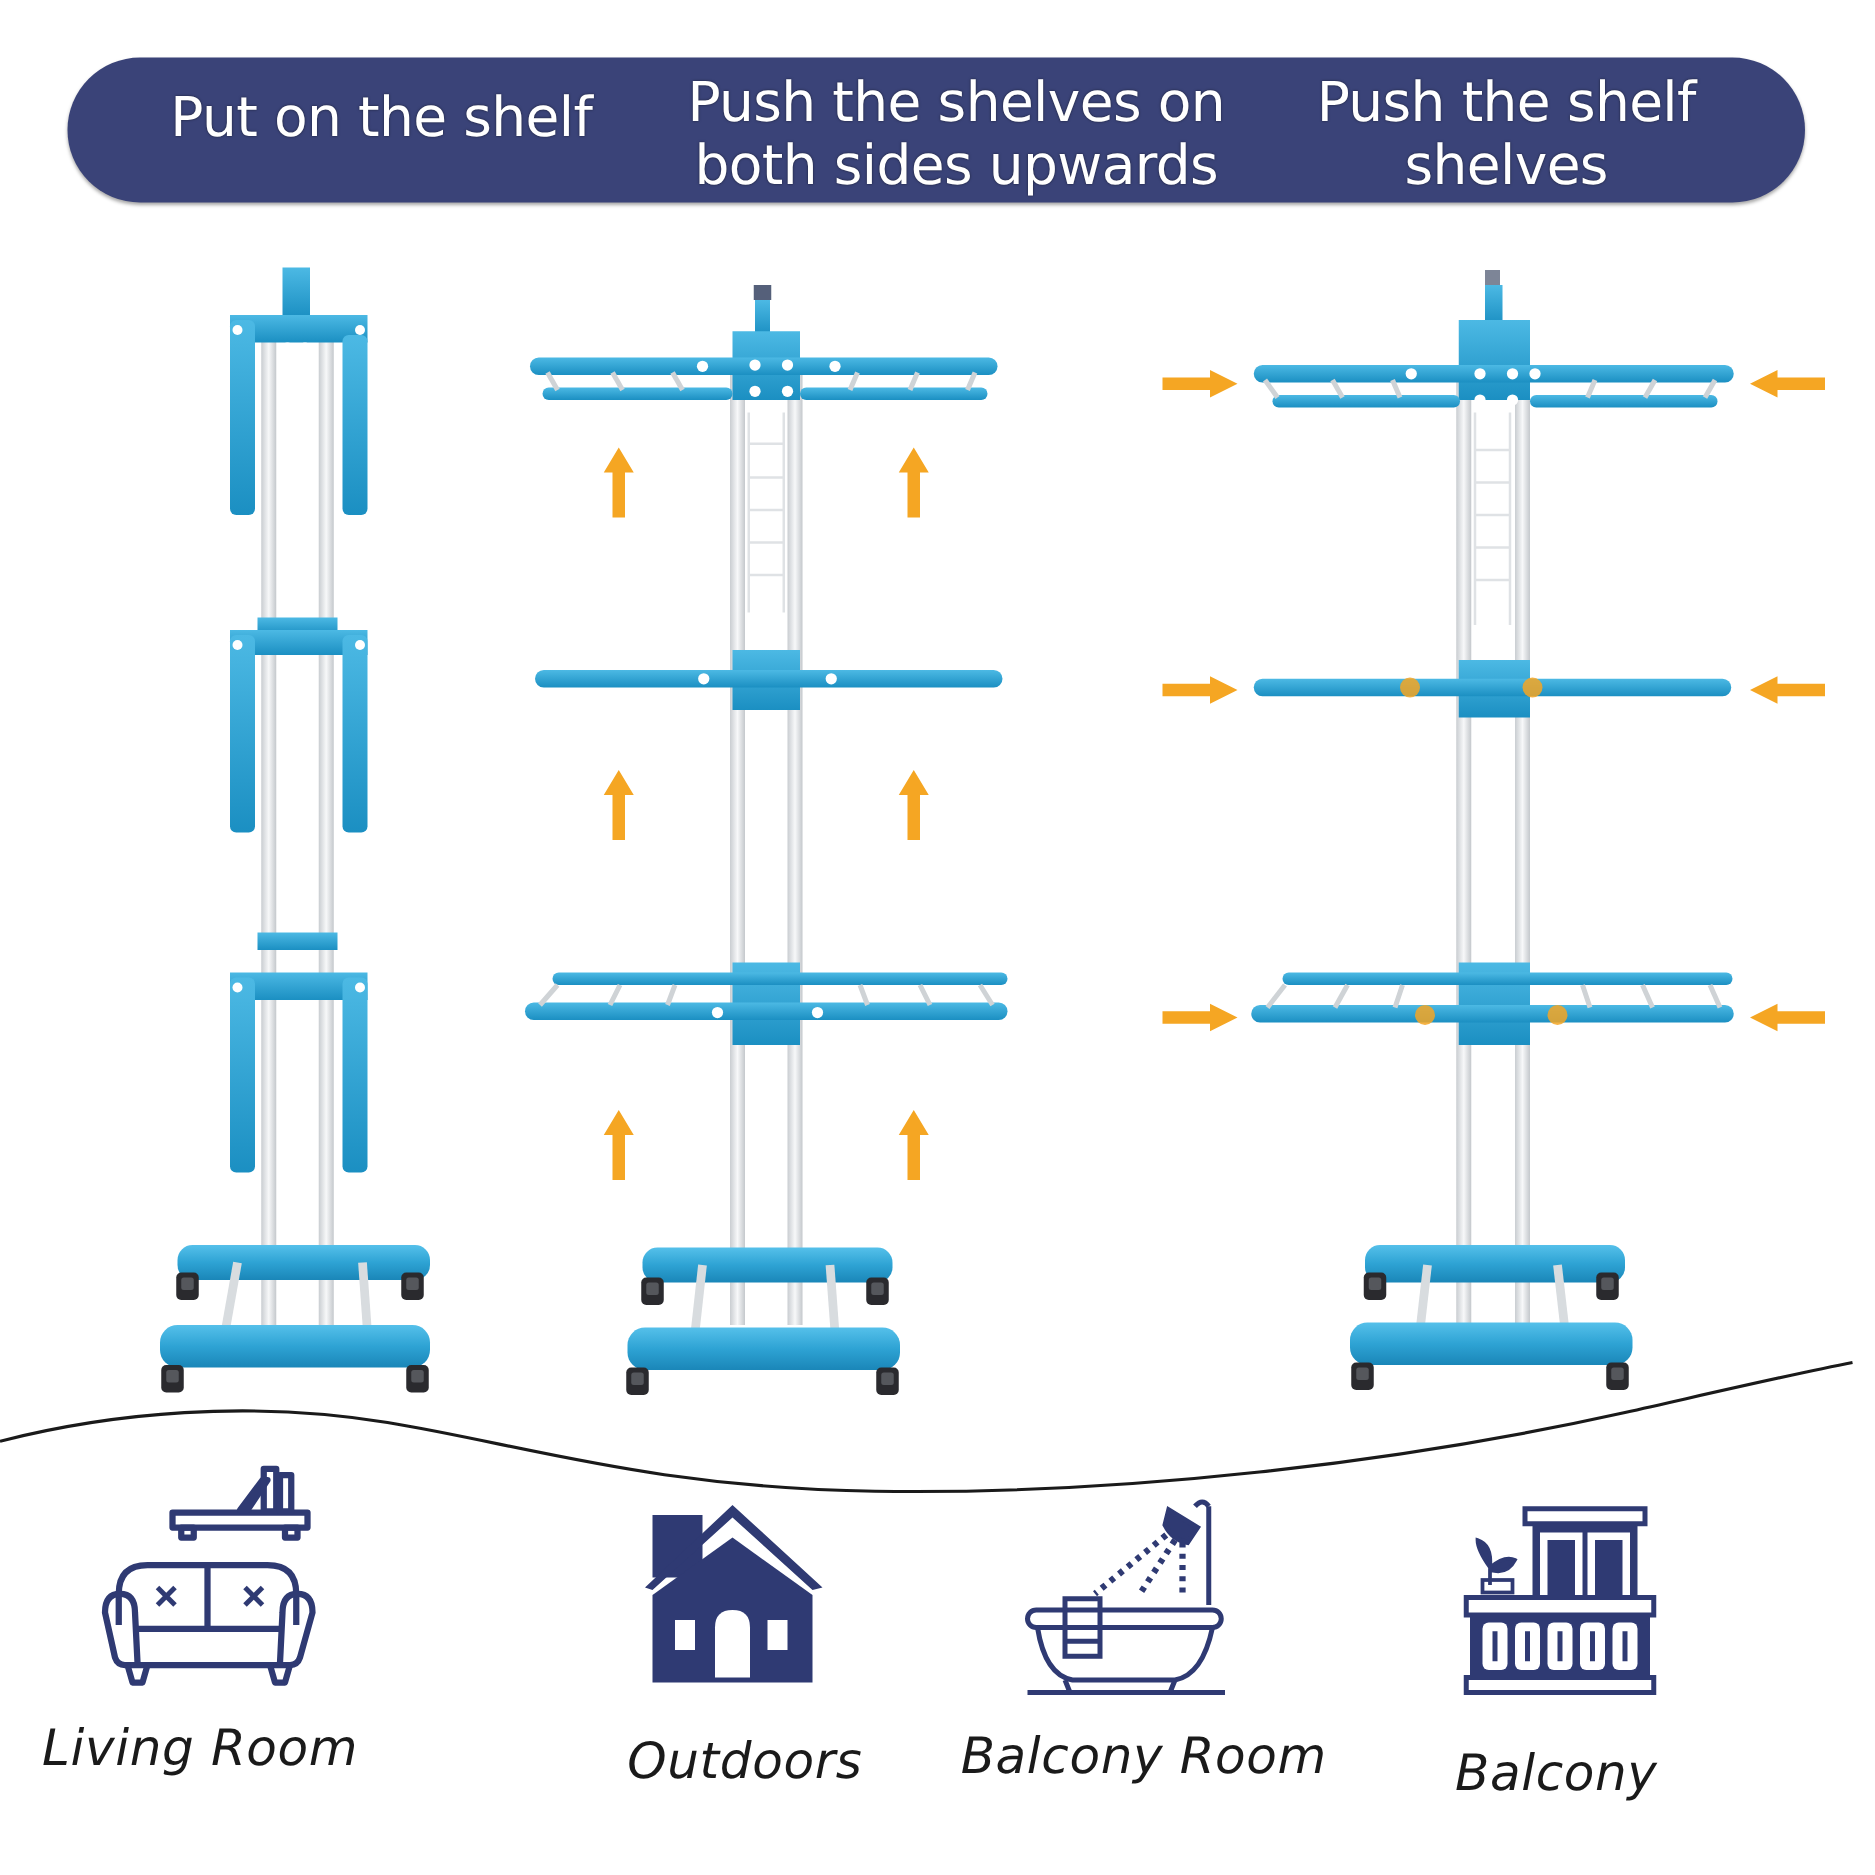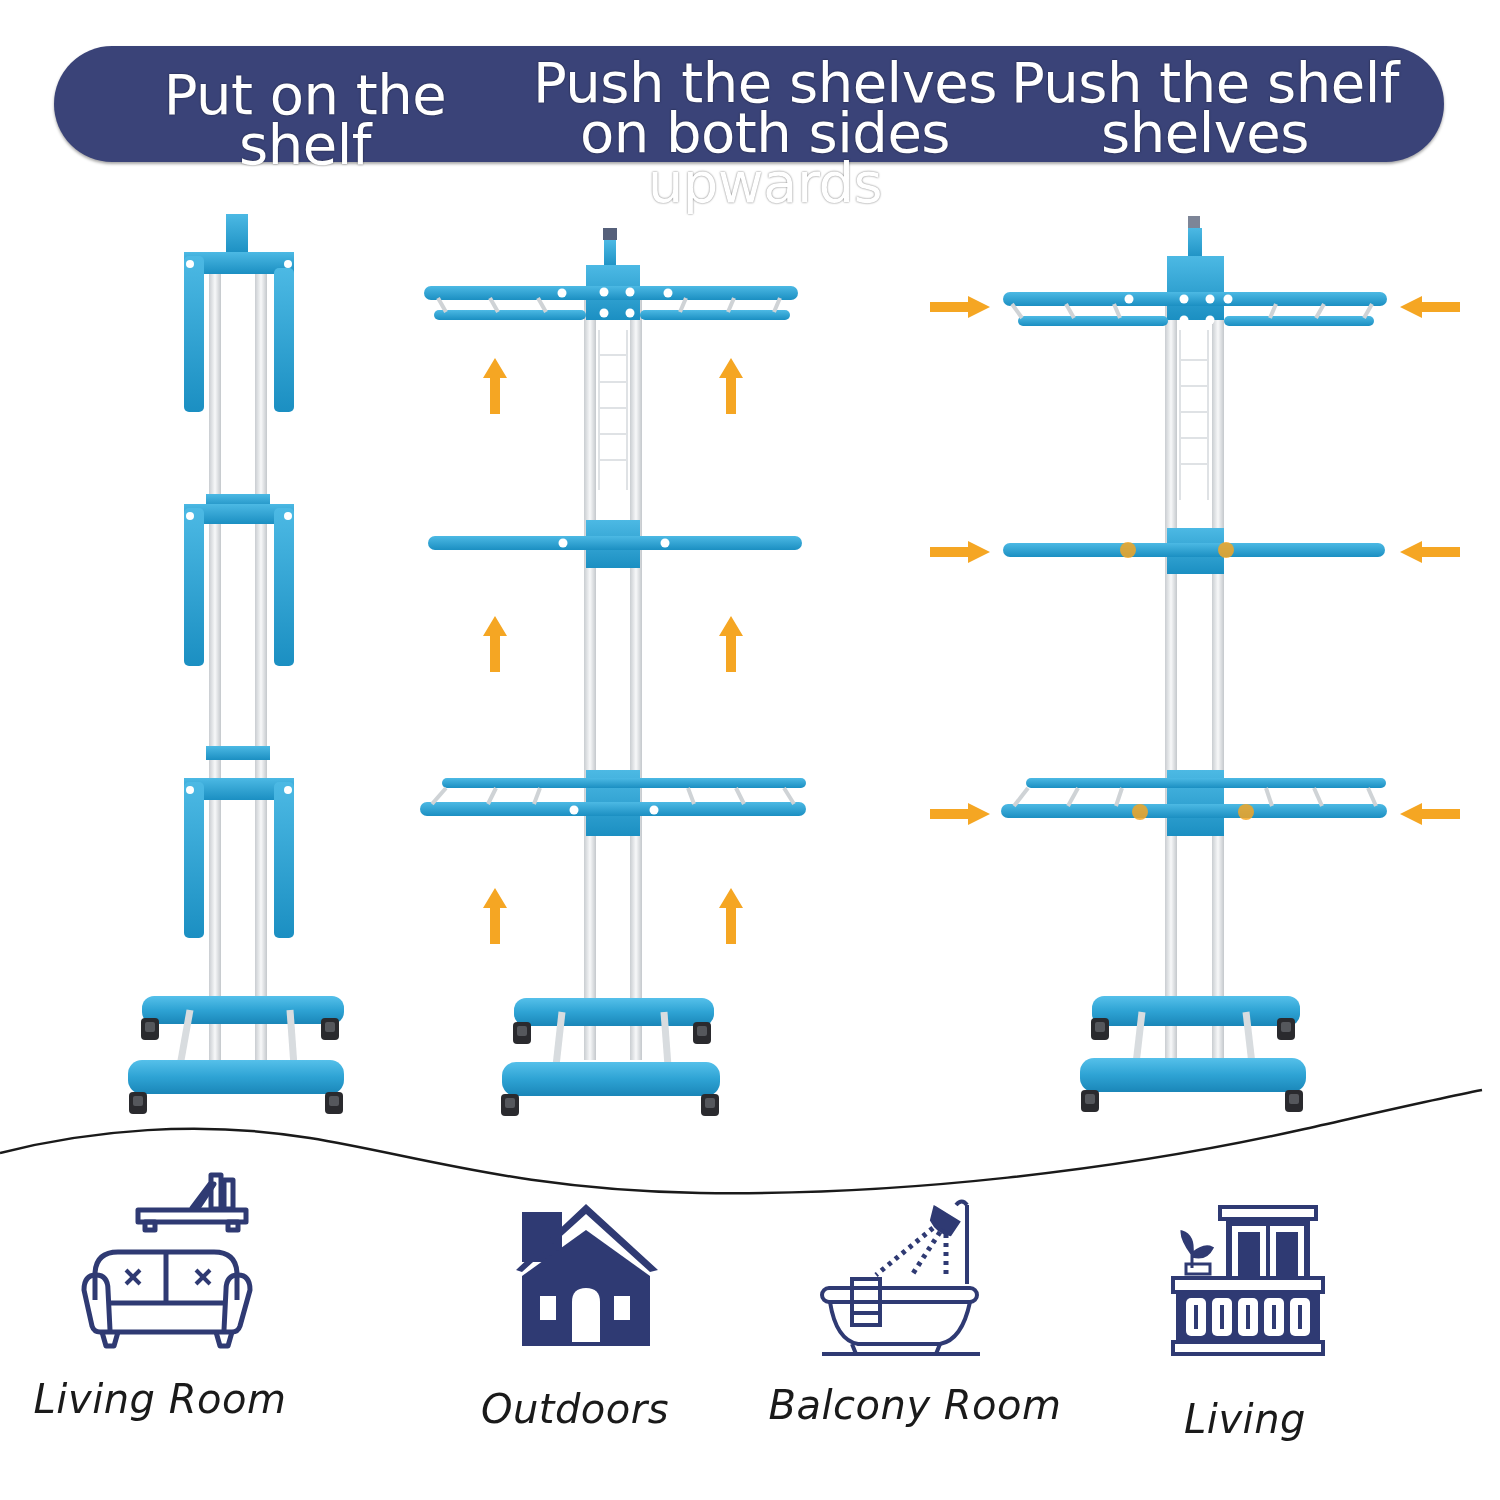--- a/index.html
+++ b/index.html
@@ -5,34 +5,34 @@
     html, body { margin: 0; padding: 0; background: #ffffff; }
     body { width: 1500px; height: 1500px; position: relative; overflow: hidden;
            font-family: "DejaVu Sans", "Liberation Sans", sans-serif; }
     .banner {
       position: absolute; left: 54px; top: 46px; width: 1390px; height: 116px;
       background: #3a4378; border-radius: 58px;
       box-shadow: 0 2px 3px rgba(0,0,0,0.35);
     }
     .step-title {
       position: absolute; color: #ffffff; text-align: center;
-      font-size: 56px; line-height: 50px; letter-spacing: -0.5px;
+      font-size: 44px; line-height: 50px; letter-spacing: -0.5px;
       text-shadow: 0 0 2px rgba(0,0,0,0.6);
     }
     #step1 { left: 100px; top: 70px; width: 410px; }
     #step2 { left: 530px; top: 58px; width: 470px; }
     #step3 { left: 1010px; top: 58px; width: 390px; }
     svg.scene { position: absolute; left: 0; top: 0; }
     .scene-label {
       position: absolute; color: #1a1a1a; font-size: 40px; text-align: center;
       letter-spacing: 0.5px;
       font-style: italic;
     }
     #lbl-living { left: 20px; top: 1376px; width: 280px; }
-    #lbl-outdoors { left: 460px; top: 1386px; width: 230px; }
+    #lbl-outdoors { left: 460px; top: 1386px; width: 230px; text-align: right; }
     #lbl-shower { left: 760px; top: 1382px; width: 310px; }
     #lbl-balcony { left: 1140px; top: 1396px; width: 210px; }
   </style>
 </head>
 <body>
 
 <div class="banner"></div>
 <div class="step-title" id="step1">Put on the shelf</div>
 <div class="step-title" id="step2">Push the shelves on both sides upwards</div>
 <div class="step-title" id="step3">Push the shelf shelves</div>
@@ -344,13 +344,13 @@
       <rect x="1272" y="1305" width="4" height="24"></rect>
       <rect x="1298" y="1305" width="4" height="24"></rect>
     </g>
     <rect x="1173" y="1342" width="150" height="12" fill="none" stroke="#2f3a73" stroke-width="4"></rect>
   </g>
 </svg>
 
 <div class="scene-label" id="lbl-living">Living Room</div>
 <div class="scene-label" id="lbl-outdoors">Outdoors</div>
 <div class="scene-label" id="lbl-shower">Balcony Room</div>
-<div class="scene-label" id="lbl-balcony">Living</div>
+<div class="scene-label" id="lbl-balcony">Balcony</div>
 
 </body></html>

